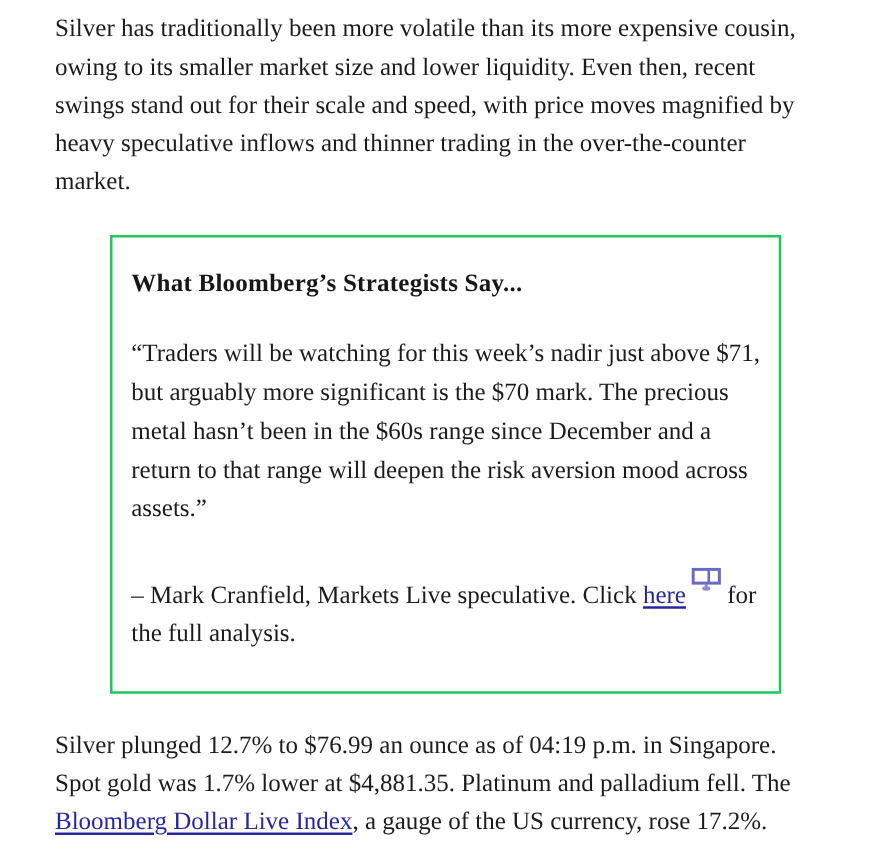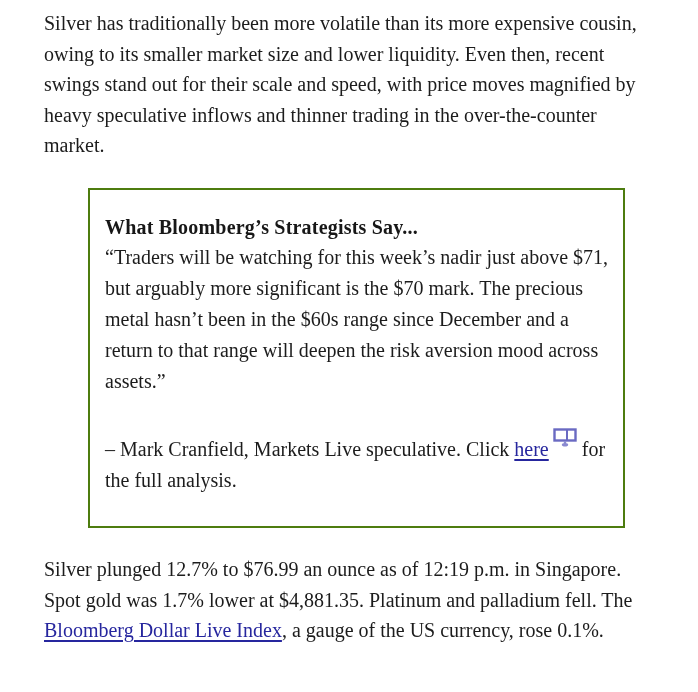--- a/index.html
+++ b/index.html
@@ -19,32 +19,33 @@
     font-size: 20px;
     line-height: 30.5px;
     color: #1c1c1c;
   }
   p { margin: 0; }
   .intro {
     margin-top: 2px;
   }
   .quote-box {
     box-sizing: border-box;
-    border: 2px solid #4d7c0f;
+    border: 2px solid #22c55e;
     margin: 27px 31px 0 44px;
     padding: 22px 5px 30px 15px;
   }
   .quote-box h3 {
     margin: 0;
     font-size: 20px;
     font-weight: bold;
     color: #171717;
     letter-spacing: 0.2px;
   }
   .quote-text {
+    margin-top: 26px;
     line-height: 31px;
   }
   .attribution {
     margin-top: 31px;
     line-height: 31px;
   }
   a.doc-link {
     color: #26269e;
     text-decoration: underline;
     text-underline-offset: 3px;
@@ -77,16 +78,16 @@
       <span>– Mark Cranfield, Markets Live speculative. Click </span><a class="doc-link">here</a><span class="term-icon"><svg width="24" height="19" viewBox="0 0 24 19">
           <rect x="1.5" y="1.5" width="21" height="11" fill="none" stroke="#6a6ac2" stroke-width="2.4"></rect>
           <line x1="14" y1="2" x2="14" y2="12" stroke="#6a6ac2" stroke-width="2"></line>
           <line x1="12" y1="13" x2="12" y2="16" stroke="#8a8ad0" stroke-width="2.4"></line>
           <ellipse cx="12" cy="16.8" rx="3.2" ry="1.8" fill="#8a8ad0"></ellipse>
         </svg></span><span> for the full analysis.</span>
     </p>
   </div>
 
   <p class="closing">
-    <span>Silver plunged 12.7% to $76.99 an ounce as of 12:19 p.m. in Singapore. Spot gold was 1.7% lower at $4,881.35. Platinum and palladium fell. The </span><a class="doc-link">Bloomberg Dollar Live Index</a><span>, a gauge of the US currency, rose 0.1%.</span>
+    <span>Silver plunged 12.7% to $76.99 an ounce as of 04:19 p.m. in Singapore. Spot gold was 1.7% lower at $4,881.35. Platinum and palladium fell. The </span><a class="doc-link">Bloomberg Dollar Live Index</a><span>, a gauge of the US currency, rose 17.2%.</span>
   </p>
 
 </div>
 
 </body></html>

